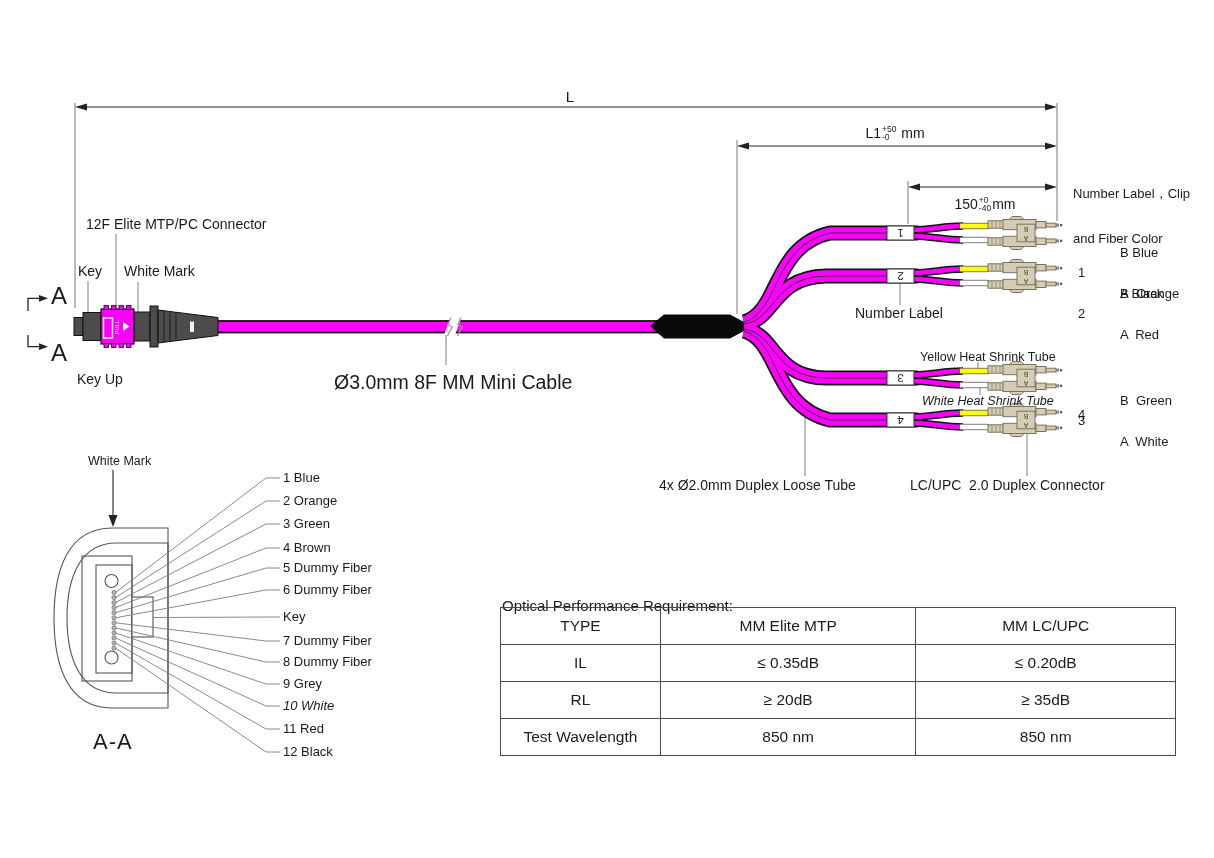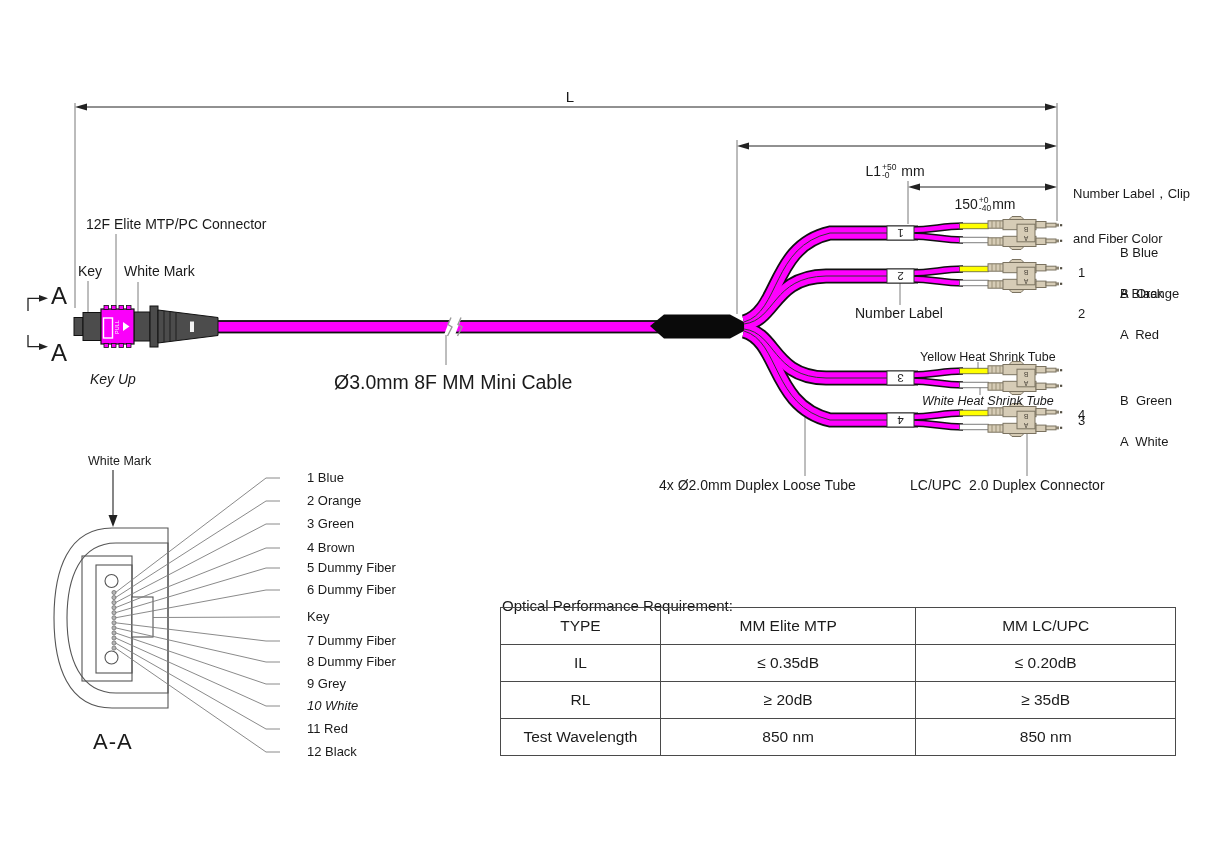--- a/index.html
+++ b/index.html
@@ -12,21 +12,21 @@
   .f125{font-size:12.5px;}
   .cable-lbl{font-size:19.5px;}
   .sectionA{font-size:24px;}
   .aa-title{font-size:22px;letter-spacing:1px;}
   .dim-lbl{font-size:14px;display:flex;align-items:center;justify-content:center;}
   .dim-lbl .tol{display:inline-flex;flex-direction:column;font-size:8.5px;line-height:8px;
                 margin:0 1px;transform:translateY(-1px);}
   .legend{font-size:13px;line-height:15px;}
   .fiber-row{position:absolute;left:1078px;display:flex;align-items:center;gap:32px;font-size:13px;line-height:13.5px;}
   .leg-num{min-width:10px;}
-  .xsec-lbl{font-size:13px;margin-left:24px;}
+  .xsec-lbl{font-size:13px;}
   
   #perf-table{position:absolute;left:500px;top:607px;width:676px;border-collapse:collapse;
               font-size:15.5px;color:#1c1c1c;}
   #perf-table td{border:1px solid #4a4a4a;text-align:center;height:36px;padding:0 4px;}
 </style>
 </head>
 <body>
 
 <div id="stage">
 
@@ -243,37 +243,37 @@
     <path d="M 115.5,648.05 L 266,752 L 280,752"></path>
   </g>
   <g>
     <line x1="113" y1="470" x2="113" y2="515" stroke="#222" stroke-width="1.1"></line>
     <polygon points="108.5,515 117.5,515 113,527" fill="#222"></polygon>
   </g>
 </svg>
 
 <div class="lbl f15" style="left:540px;top:89px;width:60px;text-align:center;">L</div>
 
-<div class="lbl dim-lbl" style="left:840px;top:126px;width:110px;margin-top:38px;">
+<div class="lbl dim-lbl" style="left:840px;top:126px;width:110px;">
   <span>L1</span><span class="tol"><span>+50</span><span>-0</span></span><span> mm</span>
 </div>
 
 <div class="lbl dim-lbl" style="left:925px;top:164px;width:120px;margin-top:33px;">
   <span>150</span><span class="tol"><span>+0</span><span>-40</span></span><span>mm</span>
 </div>
 
 <div class="lbl legend" style="left:1073px;top:156px;">
   <div>Number Label，Clip</div>
   <div>and Fiber Color</div>
 </div>
 
 <div class="lbl f14" style="left:86px;top:217px;">12F Elite MTP/PC Connector</div>
 <div class="lbl f14" style="left:78px;top:264px;">Key</div>
 <div class="lbl f14" style="left:124px;top:264px;">White Mark</div>
-<div class="lbl f14" style="left:90px;top:372px;font-style:italic;">Key Up</div>
+<div class="lbl f14" style="left:77px;top:372px;">Key Up</div>
 
 <div class="lbl sectionA" style="left:51px;top:283px;">A</div>
 <div class="lbl sectionA" style="left:51px;top:340px;">A</div>
 
 <div class="lbl cable-lbl" style="left:334px;top:372px;">Ø3.0mm 8F MM Mini Cable</div>
 
 <div class="lbl f14" style="left:855px;top:306px;">Number Label</div>
 <div class="lbl f125" style="left:920px;top:350px;">Yellow Heat Shrink Tube</div>
 <div class="lbl f125" style="left:922px;top:394px;font-style:italic;">White Heat Shrink Tube</div>
 <div class="lbl f14" style="left:659px;top:478px;">4x Ø2.0mm Duplex Loose Tube</div>

